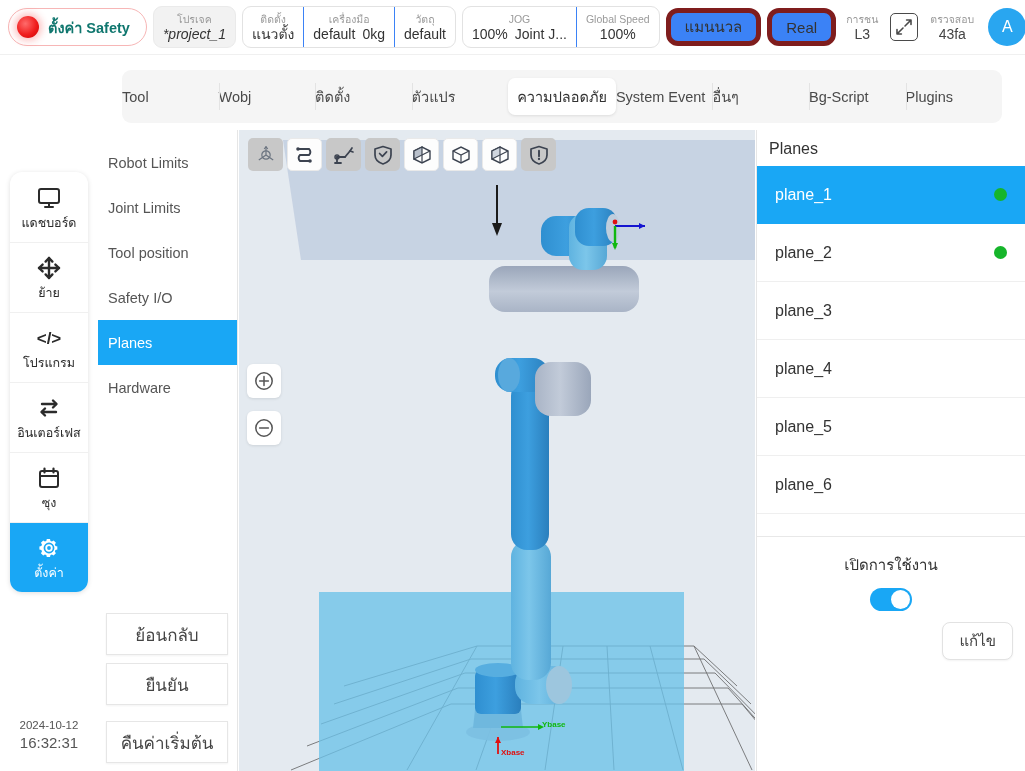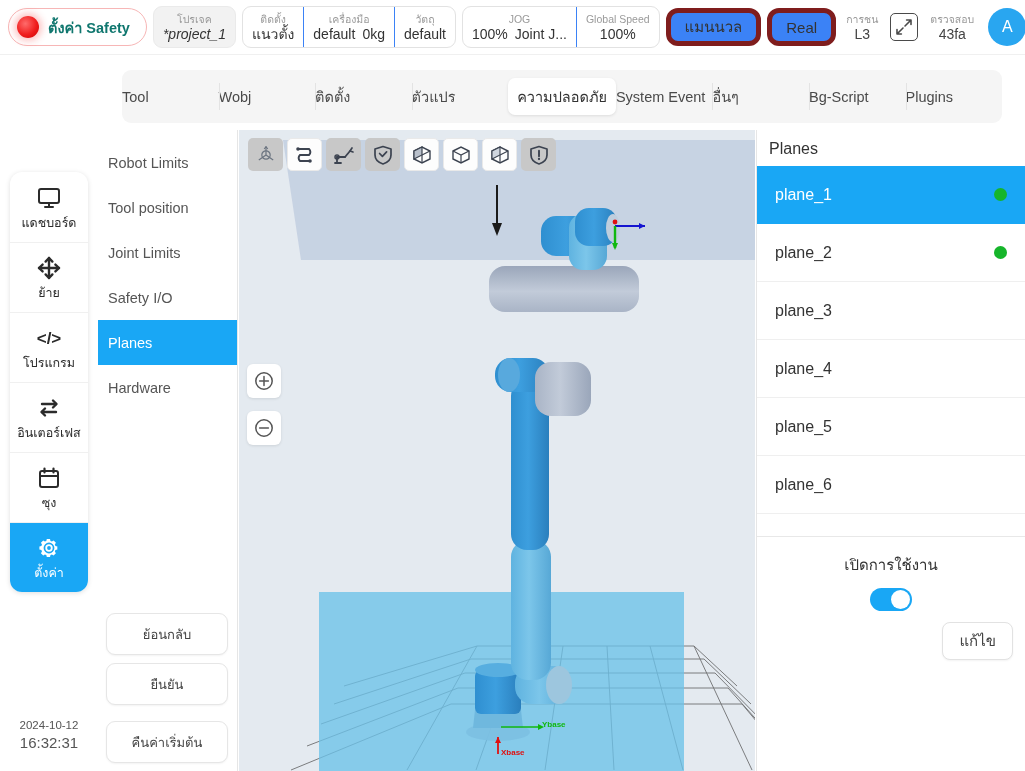--- a/index.html
+++ b/index.html
@@ -127,23 +127,23 @@
     position:absolute; left:98px; top:130px; width:140px; height:641px;
     background:#fff; border-right: 1px solid #e6e6e6;
   }
   .subnav-item {
     height: 45px; display:flex; align-items:center;
     padding-left: 10px; font-size: 14.5px; color:#555;
   }
   .subnav-item.active { background:#19a7f5; color:#fff; }
   .subnav-btns { position:absolute; left:8px; right:9px; bottom: 8px; }
   .sub-btn {
-    height: 42px; border:1px solid #e6e6e6; border-radius: 9px;
+    height: 42px; border:1px solid #e6e6e6; border-radius: 0;
     background:#fff; display:flex; align-items:center; justify-content:center;
-    font-size:13px; color:#444; margin-bottom: 8px;
+    font-size:17px; color:#444; margin-bottom: 8px;
     box-shadow: 0 1px 2px rgba(0,0,0,0.05);
   }
   .sub-btn.spaced { margin-top: 16px; margin-bottom: 0; }
 
   
   .viewport {
     position:absolute; left:239px; top:130px; width:516px; height:641px;
     background:#e4eaf0; overflow:hidden;
   }
   .vp-toolbar {
@@ -370,22 +370,22 @@
   </div>
 
   <div class="clock">
     <div class="d">2024-10-12</div>
     <div class="t">16:32:31</div>
   </div>
 
   <div class="subnav">
     <div style="padding-top:10px;">
       <div class="subnav-item">Robot Limits</div>
+      <div class="subnav-item">Joint Limits</div>
       <div class="subnav-item">Tool position</div>
-      <div class="subnav-item">Joint Limits</div>
       <div class="subnav-item">Safety I/O</div>
       <div class="subnav-item active">Planes</div>
       <div class="subnav-item">Hardware</div>
     </div>
     <div class="subnav-btns">
       <div class="sub-btn">ย้อนกลับ</div>
       <div class="sub-btn">ยืนยัน</div>
       <div class="sub-btn spaced">คืนค่าเริ่มต้น</div>
     </div>
   </div>

